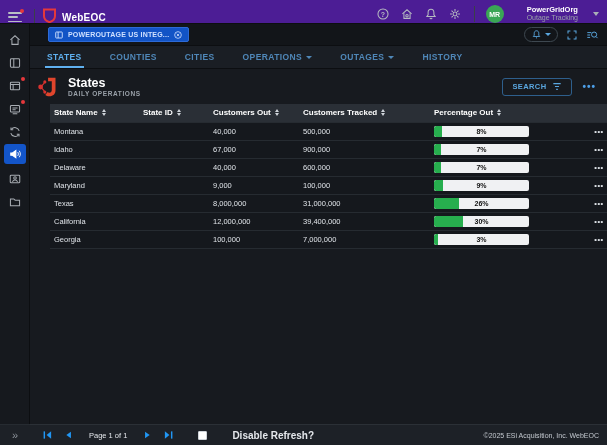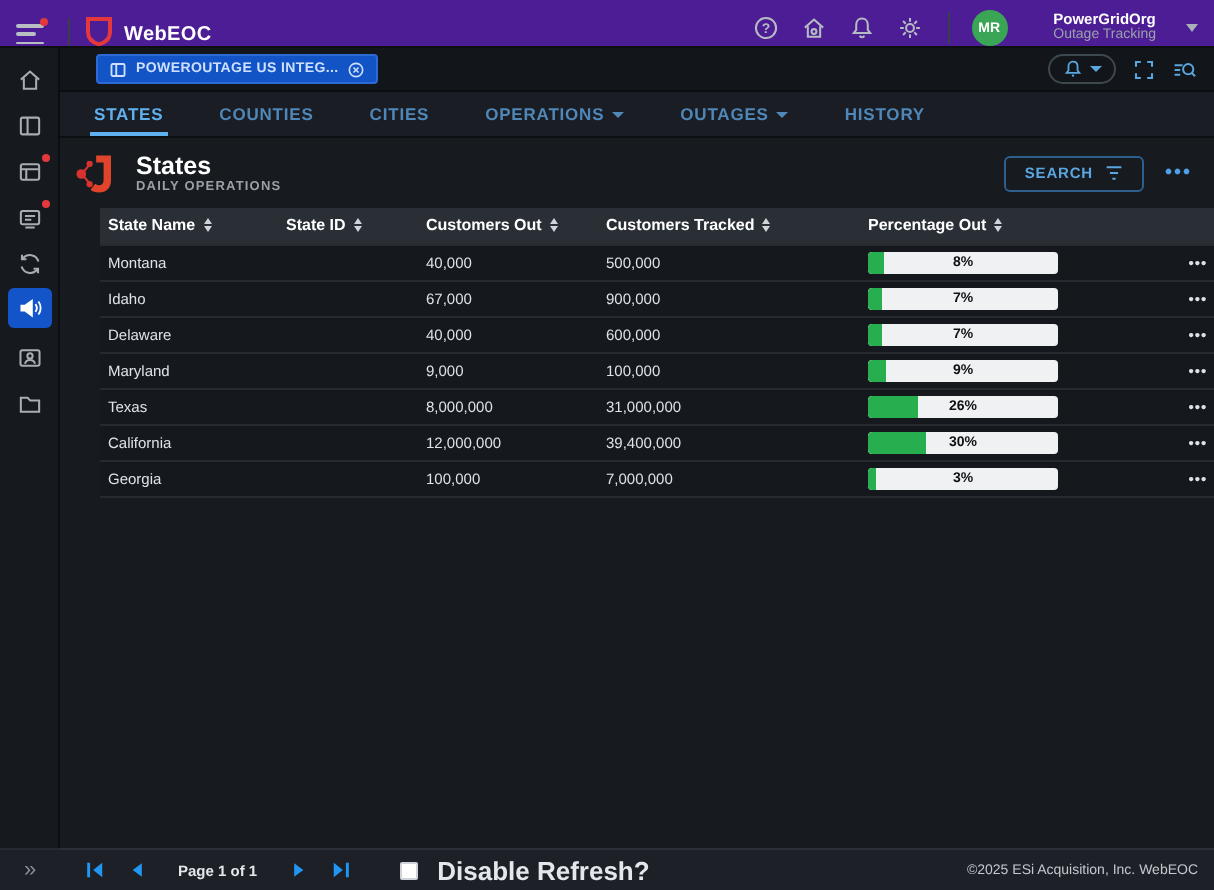--- a/index.html
+++ b/index.html
@@ -97,23 +97,23 @@
   .bar { position:relative; width:95px; height:11px; background:#f0f1f3; border-radius:2px; overflow:hidden; }
   .bar-fill { position:absolute; left:0; top:0; bottom:0; background:#27ae4e; border-radius:2px 0 0 2px; min-width:4px;}
   .bar-label { position:absolute; left:0; right:0; top:0; bottom:0; display:flex; align-items:center;
     justify-content:center; font-size:7px; font-weight:bold; color:#111; }
   .row-dots { color:#4d9fe8; font-size:9px; font-weight:bold; letter-spacing:.5px; text-align:center; cursor:pointer; }
 
   
   .footer { position:absolute; left:30px; top:424px; width:577px; height:21px; background:#1d2127;
     border-top:1px solid #2b3036; display:flex; align-items:center; padding:0 8px 0 12px; gap:10px; }
   .pg-btn { cursor:pointer; display:flex; align-items:center; }
-  .pg-label { font-size:7.5px; font-weight:bold; color:#e4e7eb; margin:0 6px; }
+  .pg-label { font-size:7.5px; font-weight:normal; color:#e4e7eb; margin:0 6px; }
   .checkbox { width:9px; height:9px; background:#fff; border:1px solid #cfd4da; border-radius:1px; cursor:pointer; margin-left:14px;}
-  .cb-label { font-size:13px; font-weight:bold; color:#e4e7eb; }
+  .cb-label { font-size:10px; font-weight:bold; color:#e4e7eb;margin-left:15px; }
   .copyright { margin-left:auto; font-size:7px; color:#c3c8cf; }
 </style>
 </head>
 <body>
 
 <div class="topbar">
   <div class="tb-left">
     <div class="menu-icon">
       <i></i>
         <i></i>

